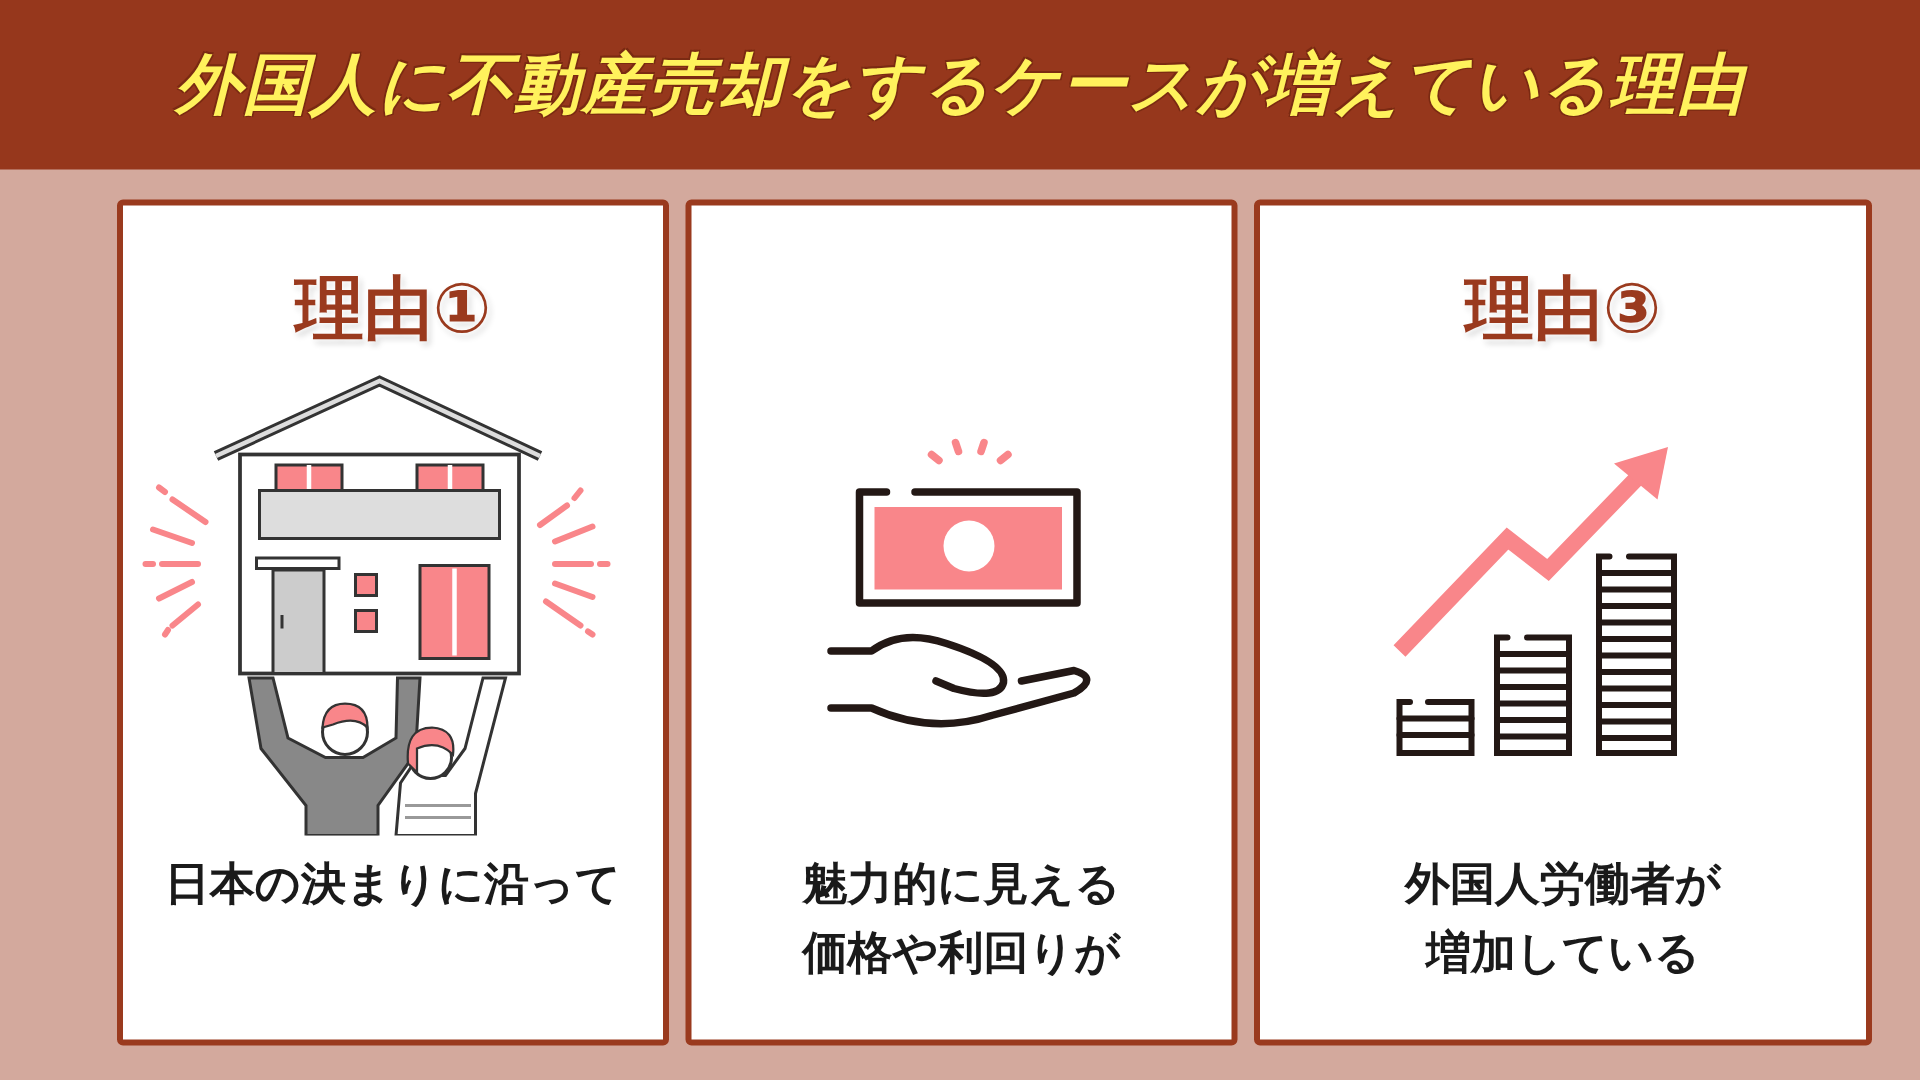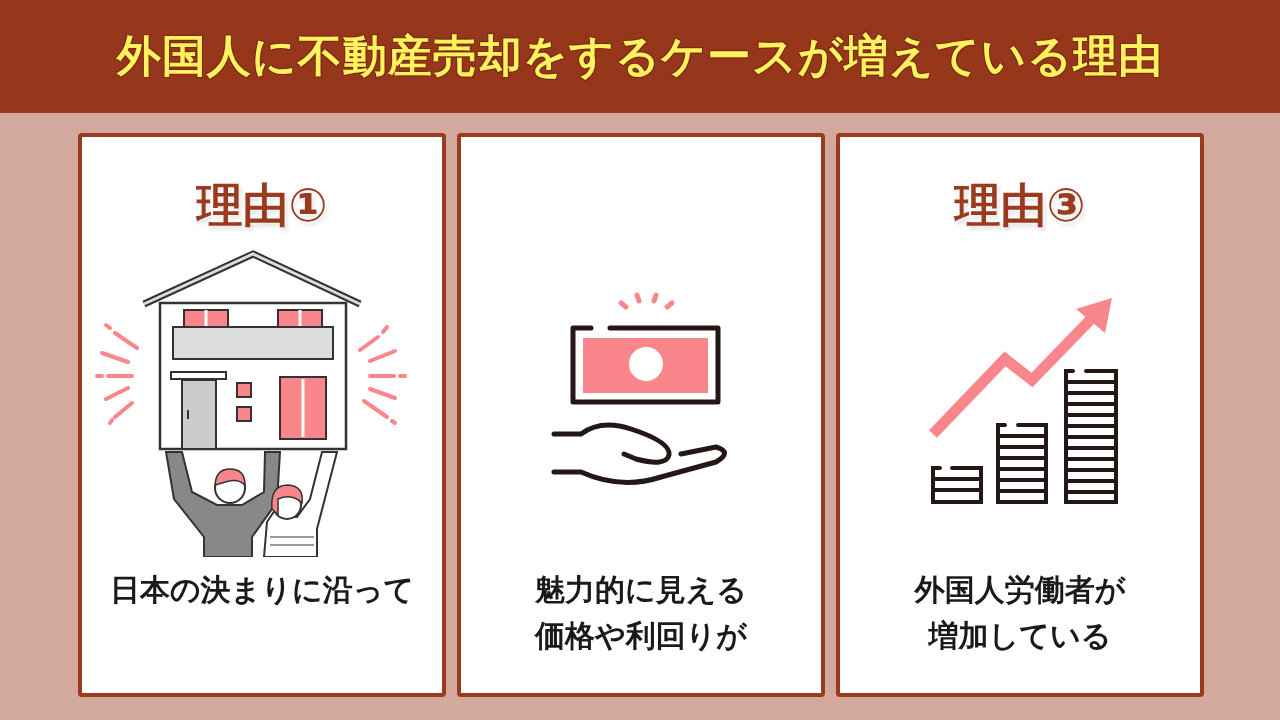--- a/index.html
+++ b/index.html
@@ -1,17 +1,17 @@
 <!DOCTYPE html>
 <html><head>
 <meta charset="utf-8">
 <style>
   html,body{margin:0;padding:0;}
   body{width:1280px;height:720px;overflow:hidden;background:#D3A99D;font-family:"DejaVu Sans","Liberation Sans",sans-serif;position:relative;}
-  .header{position:absolute;left:0;top:0;width:1280px;height:113px;background:#96371C;display:flex;align-items:center;justify-content:center;}
+  .header{position:absolute;left:0;top:0;width:1280px;height:113px;background:#96371C;display:flex;align-items:center;justify-content:center;font-style:italic;}
   .header h1{margin:0;color:#FFF25C;font-size:44px;font-weight:bold;letter-spacing:1px;
     text-shadow:1px 1px 0 #7a2a12,-1px -1px 0 #7a2a12,1px -1px 0 #7a2a12,-1px 1px 0 #7a2a12;}
   .card{position:absolute;top:133px;width:360px;height:556px;background:#fff;border:4px solid #9A3A1E;border-radius:4px;box-sizing:content-box;}
   .card .title{position:absolute;top:38px;left:0;width:100%;text-align:center;font-size:46px;font-weight:bold;color:#9A3A1E;
     text-shadow:0 0 3px #fff,0 0 6px #fff,2px 3px 4px rgba(0,0,0,0.18);}
   .card .illus{position:absolute;left:0;top:110px;width:360px;height:310px;}
   .card .desc{position:absolute;top:430px;left:0;width:100%;text-align:center;font-size:30px;font-weight:bold;color:#1a1a1a;line-height:46px;}
   .card .desc span{display:block;}
 </style>
 </head>
@@ -96,21 +96,21 @@
       <path d="M93 187 L120 187 Q140 172 170 182 Q210 195 208 208 Q205 220 175 212 L163 207" fill="none" stroke="#231815" stroke-width="5" stroke-linecap="round" stroke-linejoin="round"></path>
       <path d="M93 225 L120 225 Q160 243 200 230 L255 215 Q272 205 255 200 L220 207" fill="none" stroke="#231815" stroke-width="5" stroke-linecap="round" stroke-linejoin="round"></path>
     </svg>
   </div>
   <div class="desc">
     <span>魅力的に見える</span>
     <span>価格や利回りが</span>
   </div>
 </div>
 
-<div class="card" style="left:836px;">
+<div class="card" style="left:836px;padding-left:44px;">
   <div class="title">理由③</div>
   <div class="illus">
     <svg width="360" height="310" viewBox="0 0 360 310">
       <polyline points="93,187 165,112 192,133 253,70" fill="none" stroke="#F9868A" stroke-width="11" stroke-linejoin="miter"></polyline>
       <polygon points="272,51 265,86 236,62" fill="#F9868A"></polygon>
 
       <g stroke="#231815" stroke-width="4" fill="none" stroke-linecap="round">
         <path d="M100 221 L93 221 L93 255 L141 255 L141 221 L112 221"></path>
         <line x1="93" y1="232" x2="141" y2="232"></line>
           <line x1="93" y1="243" x2="141" y2="243"></line>

